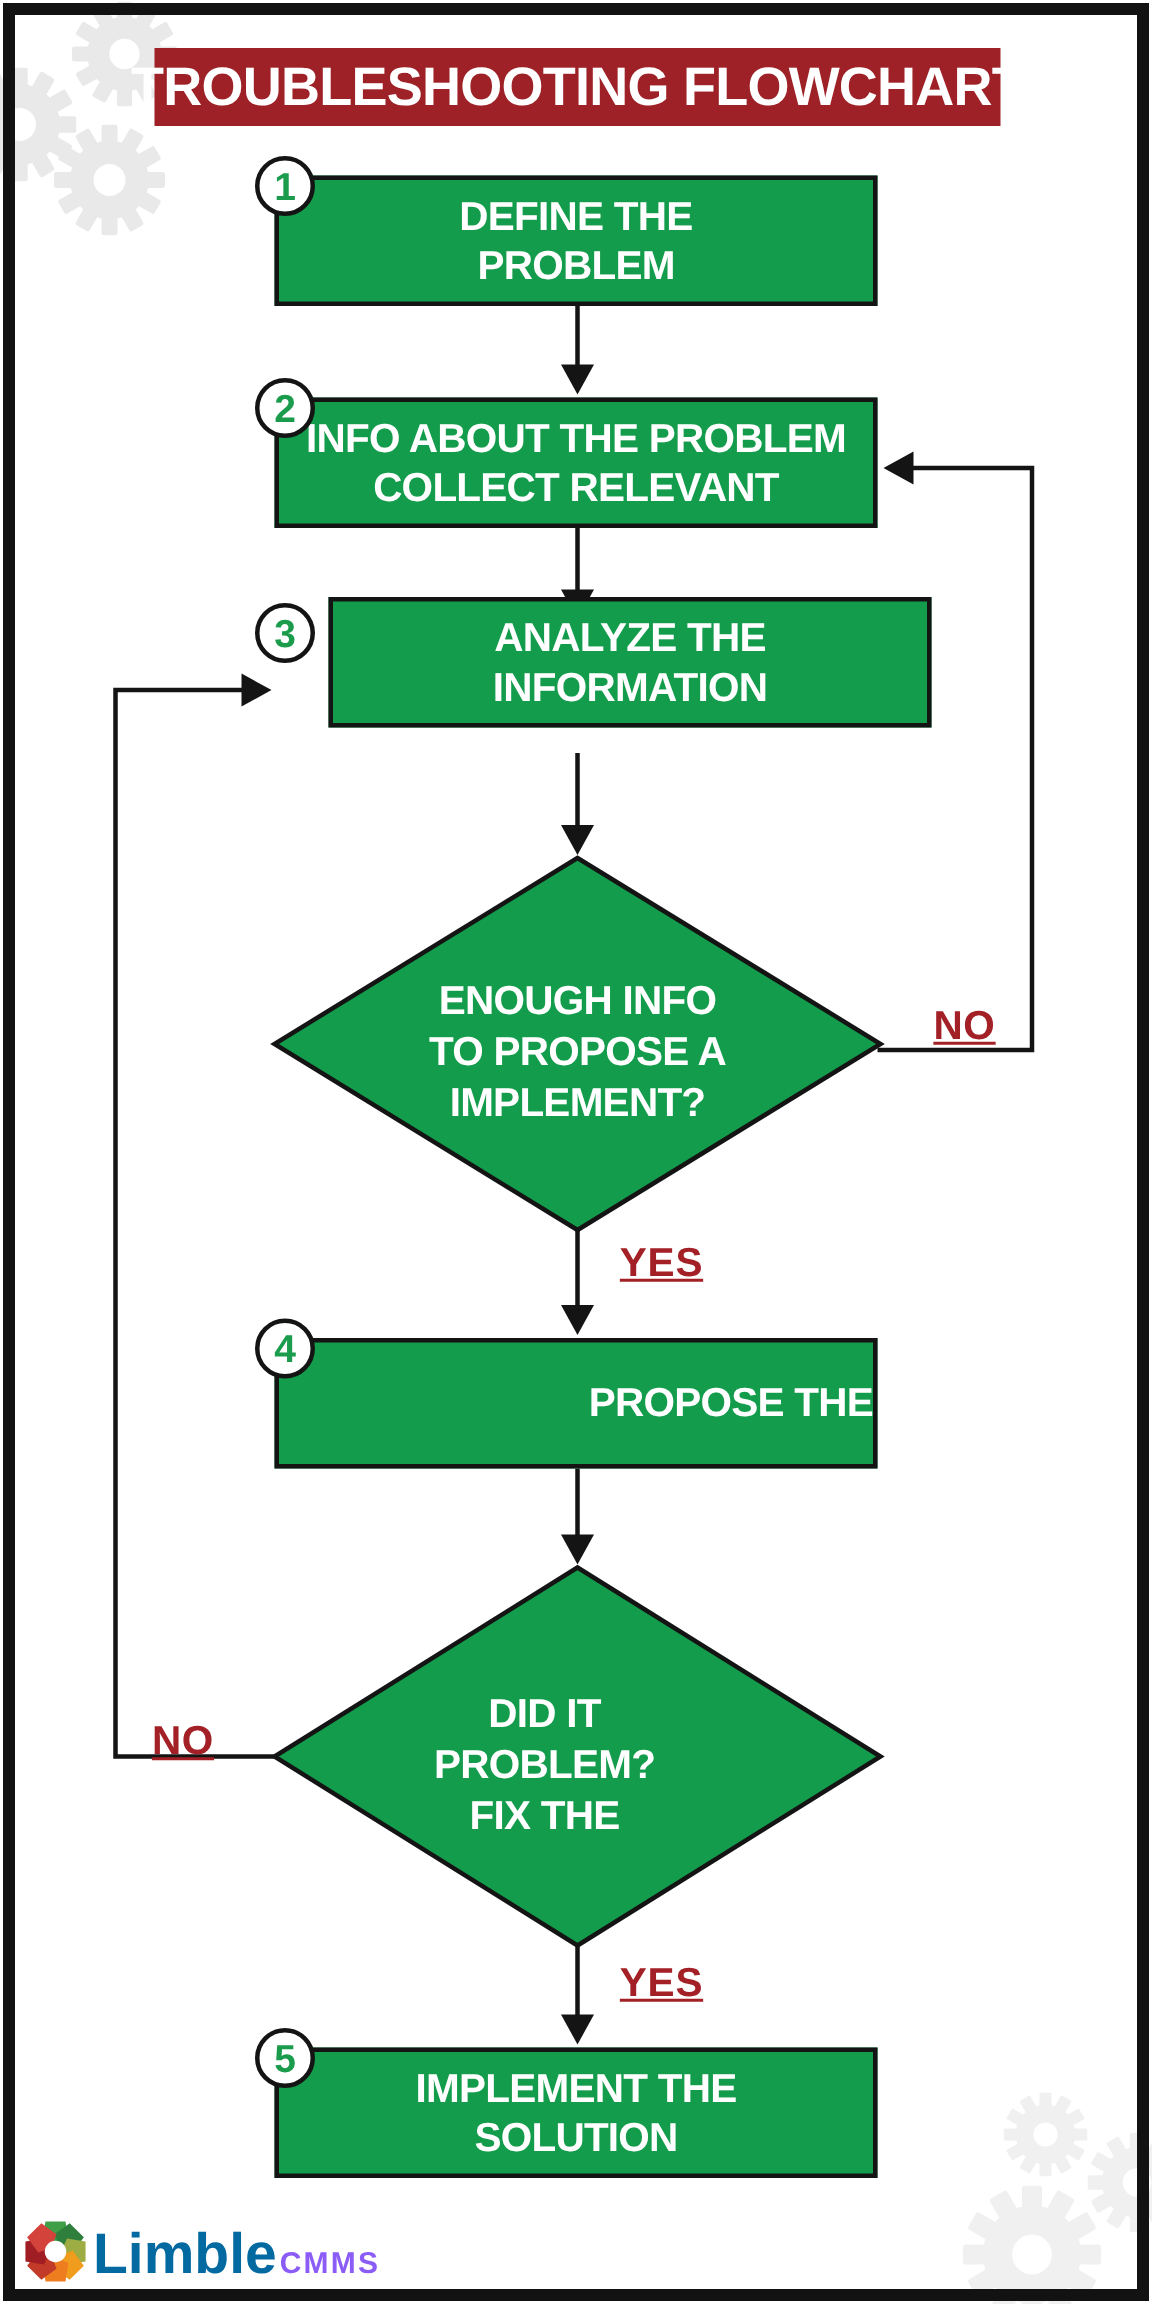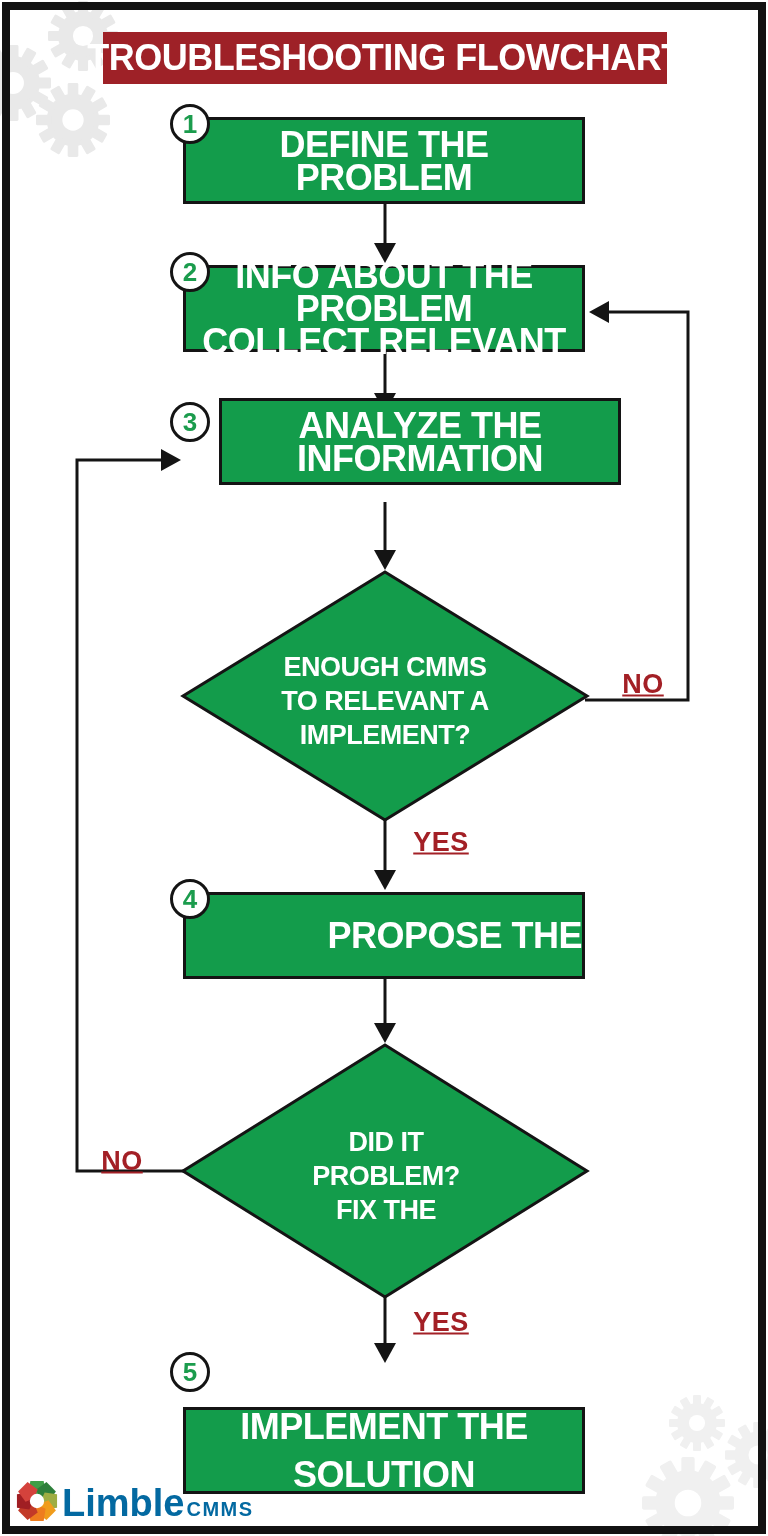--- a/index.html
+++ b/index.html
@@ -15,42 +15,42 @@
   .content{position:absolute;left:0;top:0;width:100%;height:100%;z-index:2;}
   .banner{
     position:absolute;left:103px;top:32px;width:564px;height:52px;
     background:#9E2127;color:#ffffff;display:flex;align-items:center;justify-content:center;
     font-size:36px;font-weight:700;letter-spacing:-0.5px;white-space:nowrap;
   }
   .box{
     position:absolute;left:183px;width:402px;height:87px;box-sizing:border-box;
     background:#139C4B;border:3px solid #141414;color:#ffffff;
     display:flex;flex-direction:column;align-items:center;justify-content:center;
-    text-align:center;font-size:36px;font-weight:700;line-height:33px;letter-spacing:-0.5px;
+    text-align:center;font-size:27px;font-weight:700;line-height:33px;letter-spacing:-0.5px;
   }
   .step-circle{
     position:absolute;width:40px;height:40px;border-radius:50%;box-sizing:border-box;
     background:#ffffff;border:3px solid #141414;color:#1B9C4D;
     display:flex;align-items:center;justify-content:center;
     font-size:26px;font-weight:700;z-index:3;
   }
   .diamond-label{
     position:absolute;transform:translate(-50%,-50%);width:280px;
     color:#ffffff;text-align:center;font-size:27px;font-weight:700;line-height:34px;letter-spacing:-0.5px;
     z-index:3;
   }
   .edge-label{
     position:absolute;transform:translate(-50%,-50%);
     color:#A32026;font-size:27px;font-weight:700;letter-spacing:0.5px;z-index:3;text-decoration:underline;
   }
   .logo{
     position:absolute;left:62px;top:1484px;display:flex;align-items:baseline;z-index:3;
   }
   .logo-brand{font-size:38px;font-weight:700;color:#0369a1;line-height:1;}
-  .logo-suffix{font-size:20px;font-weight:700;color:#0369a1;letter-spacing:1.5px;margin-left:2px;}
+  .logo-suffix{font-size:20px;font-weight:700;color:#8b5cf6;letter-spacing:1.5px;margin-left:2px;}
   .logo-mark{position:absolute;left:16px;top:1480px;z-index:3;}
 </style>
 </head>
 <body>
 
 <div class="poster">
 
   <svg class="layer" width="768" height="1536" viewBox="0 0 768 1536">
     <defs>
       <symbol id="gear" viewBox="-52 -52 104 104">
@@ -132,43 +132,43 @@
 
     <div class="box" style="top:398px;margin-left:36px;">
       <span>ANALYZE THE</span>
       <span>INFORMATION</span>
     </div>
     <div class="step-circle" style="left:170px;top:402px;">
       <span>3</span>
     </div>
 
     <div class="diamond-label" style="left:385px;top:701px;">
-      <span style="display:block">ENOUGH CMMS</span>
-      <span style="display:block">TO RELEVANT A</span>
+      <span style="display:block">ENOUGH INFO</span>
+      <span style="display:block">TO PROPOSE A</span>
       <span style="display:block">IMPLEMENT?</span>
     </div>
     <div class="edge-label" style="left:643px;top:684px;">NO</div>
     <div class="edge-label" style="left:441px;top:842px;">YES</div>
 
     <div class="box" style="top:892px;align-items:flex-end;">
       <span>PROPOSE THE</span>
     </div>
     <div class="step-circle" style="left:170px;top:879px;">
       <span>4</span>
     </div>
 
-    <div class="diamond-label" style="left:386px;top:1176px;">
+    <div class="diamond-label" style="left:363px;top:1176px;">
       <span style="display:block">DID IT</span>
       <span style="display:block">PROBLEM?</span>
       <span style="display:block">FIX THE</span>
     </div>
     <div class="edge-label" style="left:122px;top:1161px;">NO</div>
     <div class="edge-label" style="left:441px;top:1322px;">YES</div>
 
-    <div class="box" style="top:1407px;justify-content:space-between;">
+    <div class="box" style="top:1365px;">
       <span>IMPLEMENT THE</span>
       <span>SOLUTION</span>
     </div>
     <div class="step-circle" style="left:170px;top:1352px;">
       <span>5</span>
     </div>
 
     <svg class="logo-mark" width="42" height="42" viewBox="-22 -22 44 44">
       <g>
         <path d="M-7,-21 L7,-21 L9,-8 L0,-4 L-9,-8 Z" fill="#3F9F47"></path>

